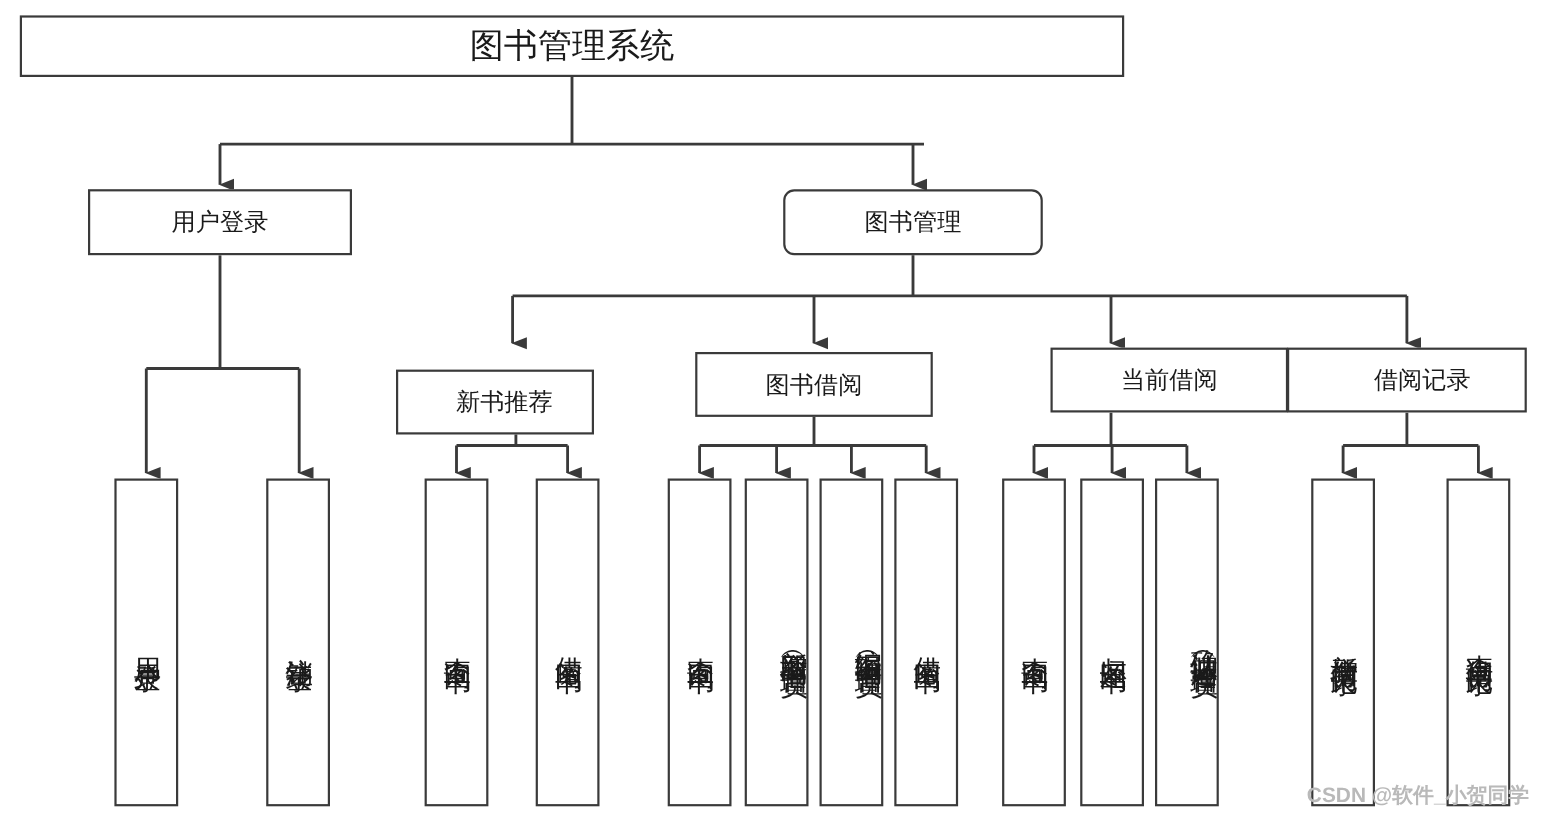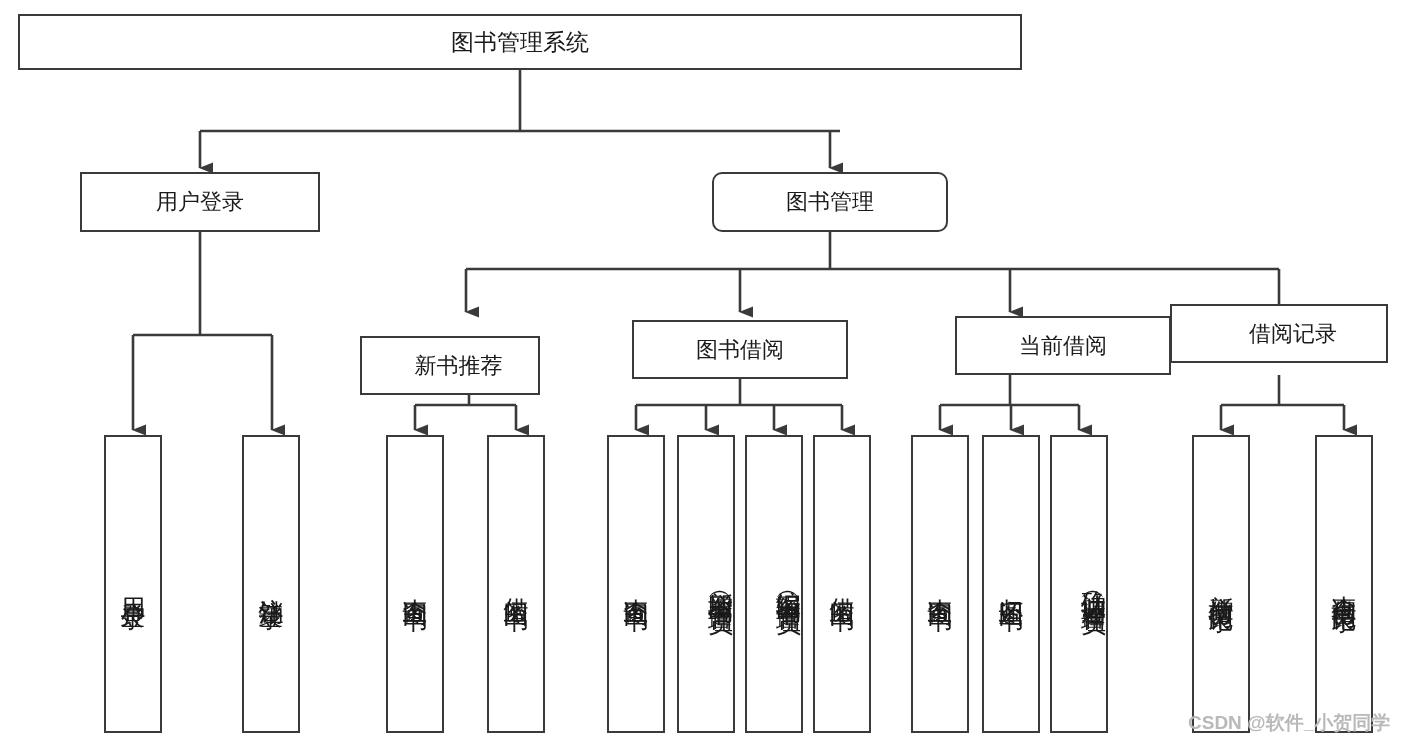--- a/index.html
+++ b/index.html
@@ -28,21 +28,21 @@
     border: 2.5px solid #3a3a3a;
     background: #ffffff;
     color: #1a1a1a;
     display: flex;
     align-items: center;
     justify-content: center;
     text-align: center;
     z-index: 2;
   }
   .node.root {
-    font-size: 23px;
+    font-size: 31px;
   }
   .node.branch {
     font-size: 22px;
   }
   .node.sub {
     font-size: 22px;
   }
   
   .node.leaf {
     writing-mode: vertical-rl;
@@ -140,21 +140,21 @@
 
   <div class="node sub" id="node-sub-0" style="left: 360px; top: 336px; width: 180px; height: 59px; padding-left: 17px;">
     <span>新书推荐</span>
   </div>
   <div class="node sub" id="node-sub-1" style="left: 632px; top: 320px; width: 216px; height: 59px;">
     <span>图书借阅</span>
   </div>
   <div class="node sub" id="node-sub-2" style="left: 955px; top: 316px; width: 216px; height: 59px;">
     <span>当前借阅</span>
   </div>
-  <div class="node sub" id="node-sub-3" style="left: 1170px; top: 304px; width: 218px; height: 59px; padding-left: 28px;">
+  <div class="node sub" id="node-sub-3" style="left: 1170px; top: 316px; width: 218px; height: 59px; padding-left: 28px;">
     <span>借阅记录</span>
   </div>
 
   <div class="node leaf" id="node-leaf-0" style="left: 104px; top: 435px; width: 58px; height: 298px;">
       <span class="leaf-text">用户登录</span>
     </div>
   <div class="node leaf" id="node-leaf-1" style="left: 242px; top: 435px; width: 58px; height: 298px;">
       <span class="leaf-text">注销登录</span>
     </div>
   <div class="node leaf" id="node-leaf-2" style="left: 386px; top: 435px; width: 58px; height: 298px;">

